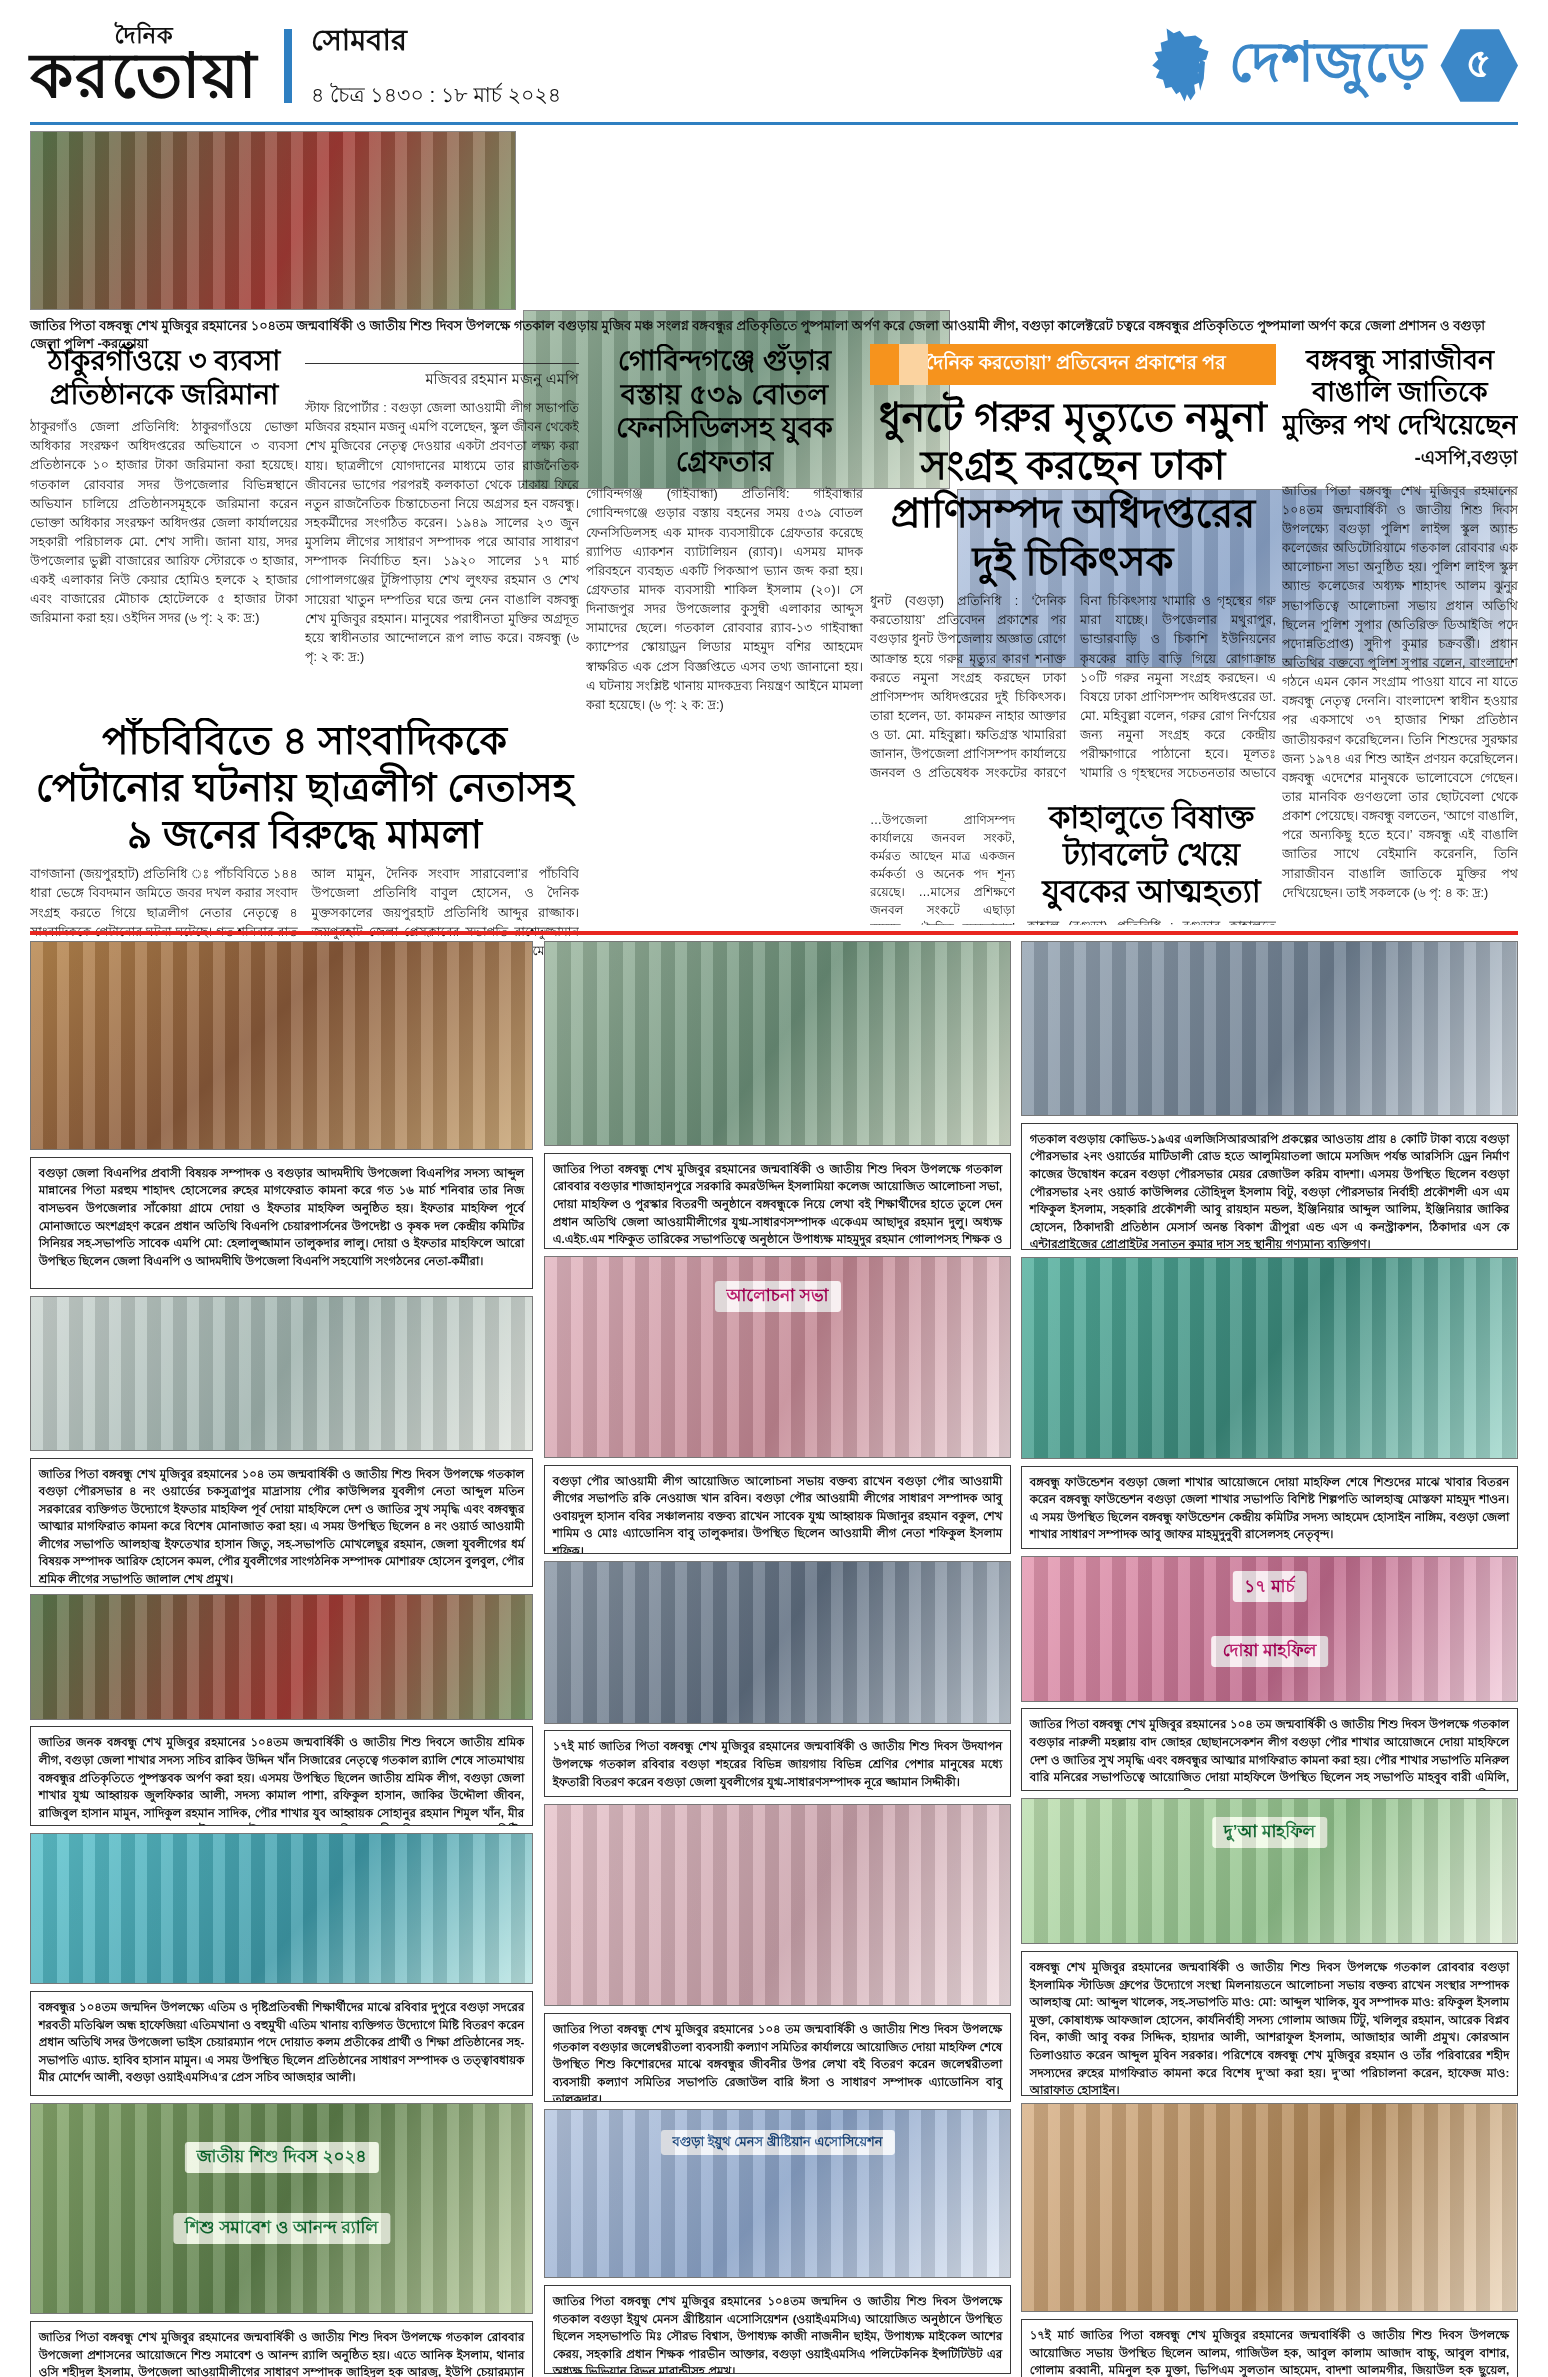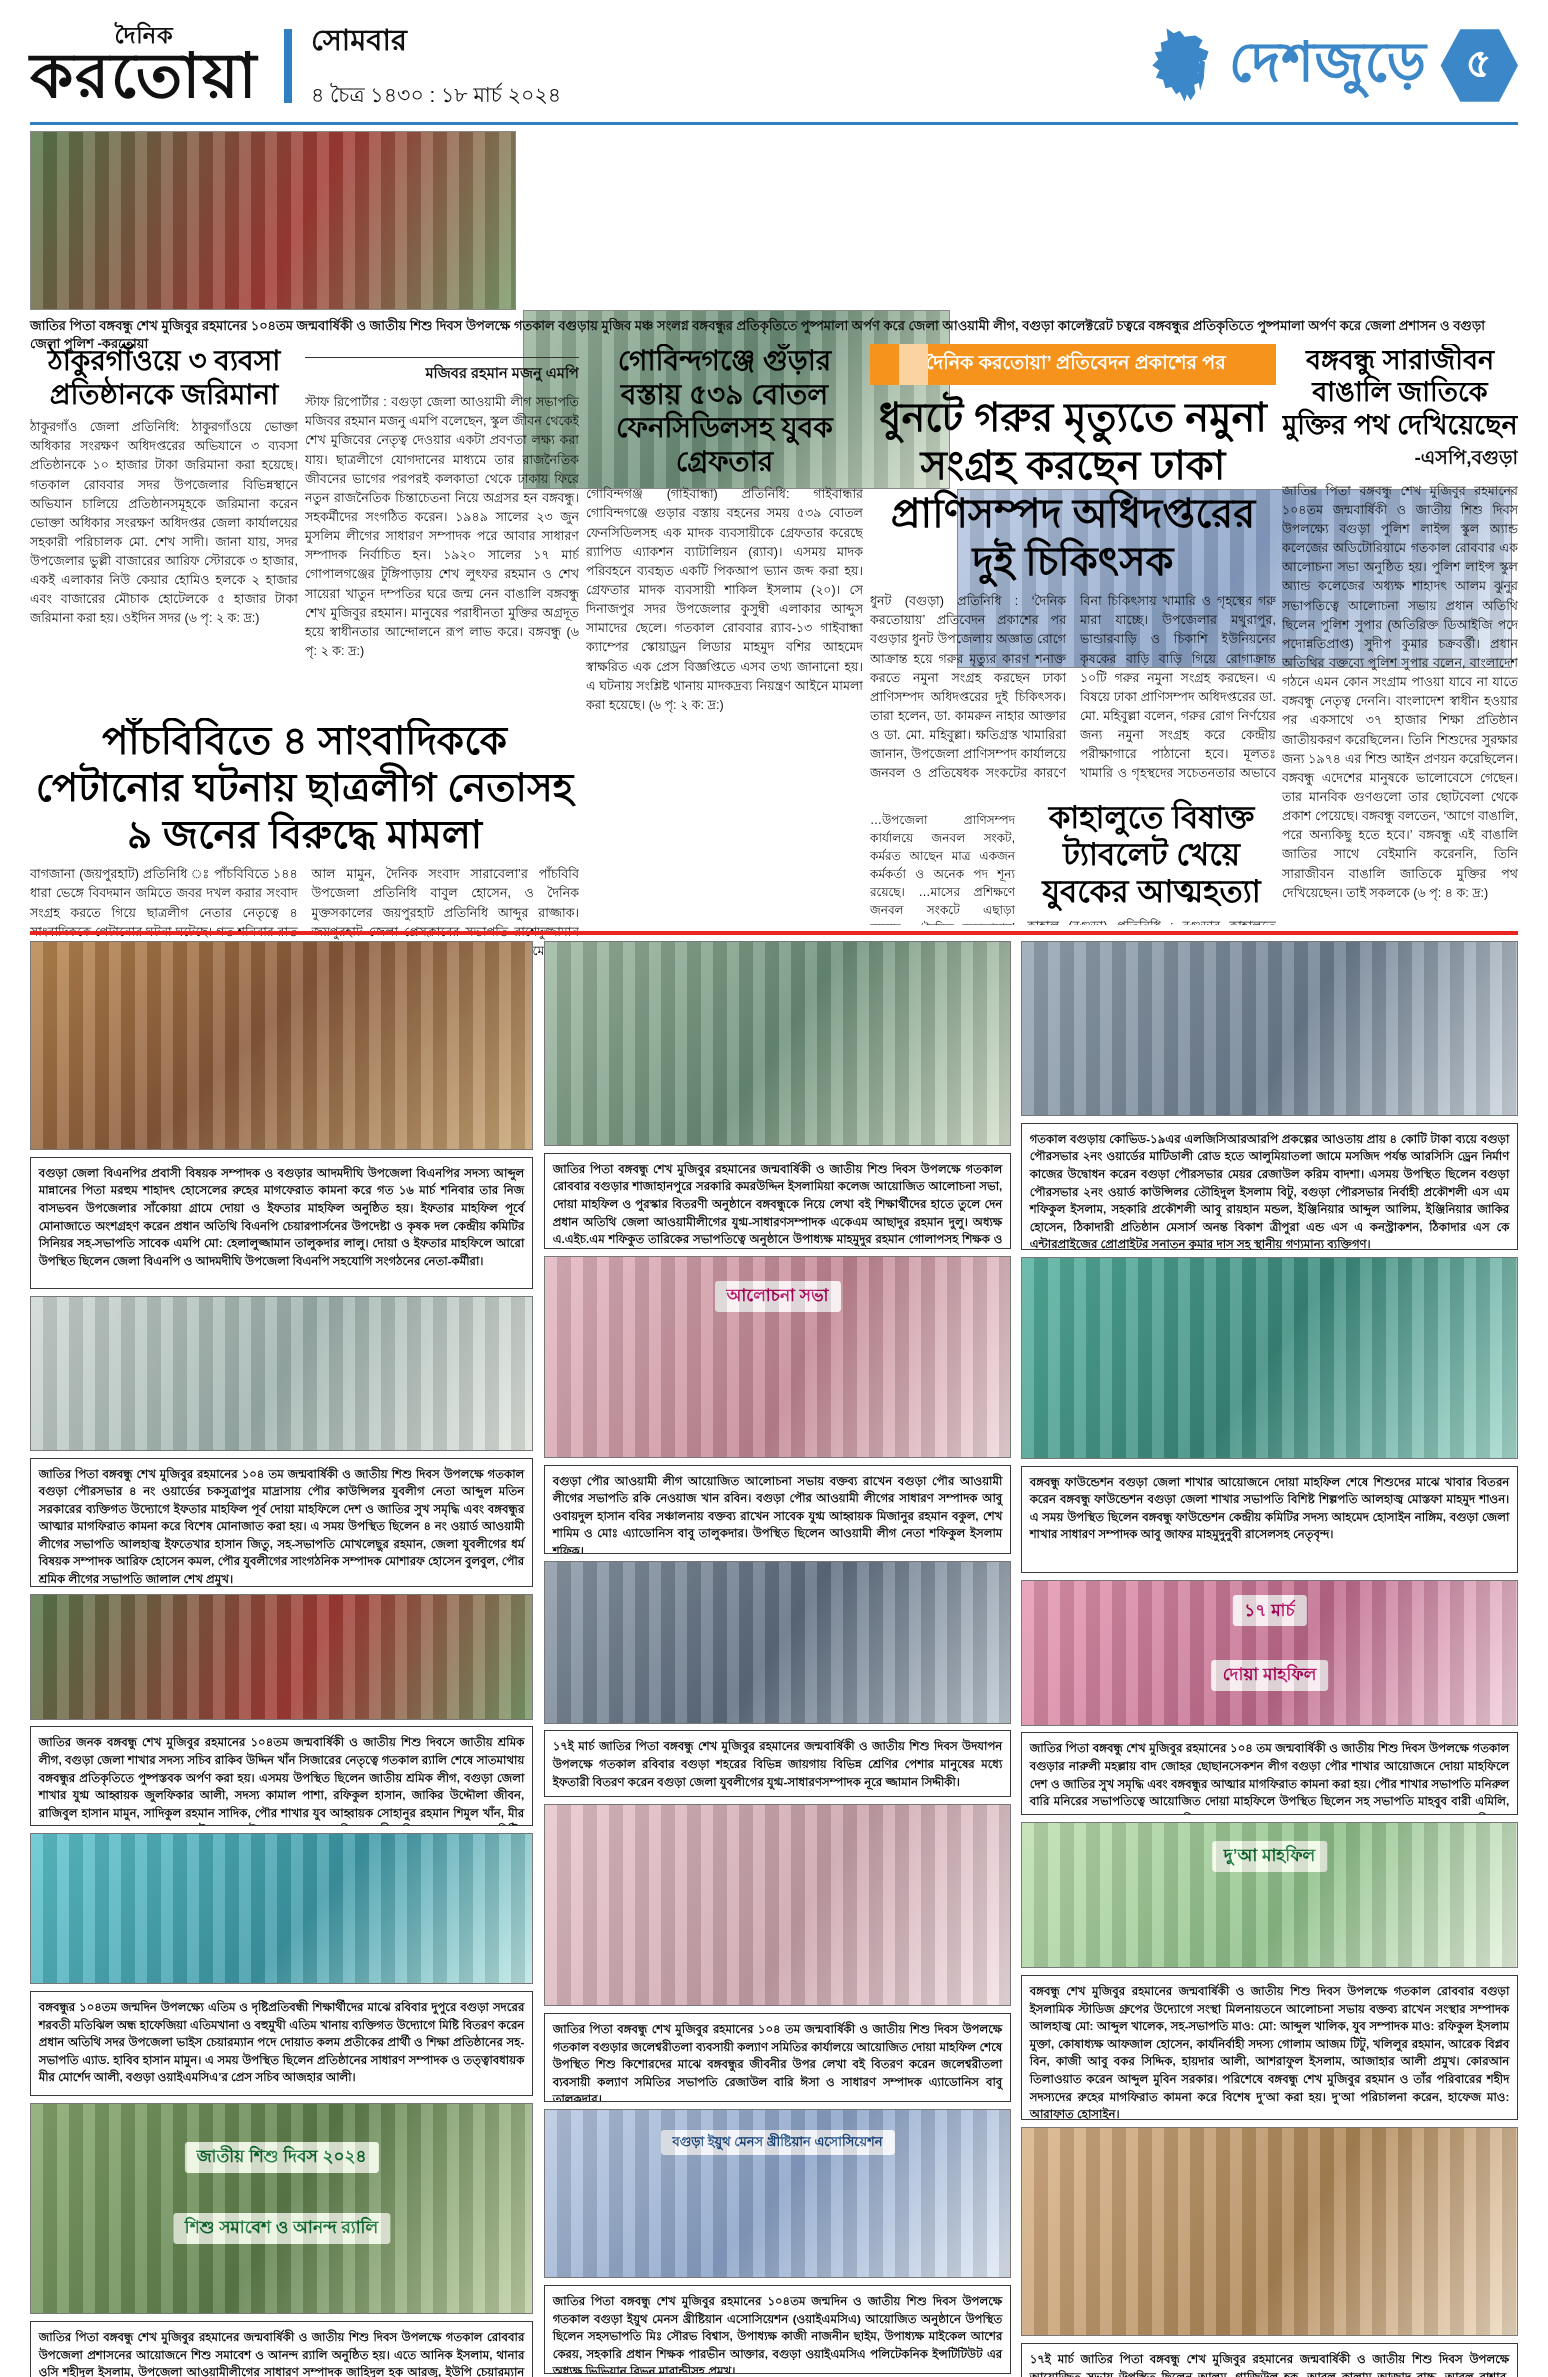--- a/index.html
+++ b/index.html
@@ -25,21 +25,21 @@
   
   .tphoto{position:absolute;top:131px;height:179px;border:0.9px solid #888;box-sizing:border-box;}
   .strip-caption{position:absolute;top:317px;left:30px;width:1488px;font-size:13px;font-weight:700;line-height:1.4;}
   
   .article{position:absolute;box-sizing:border-box;overflow:hidden;}
   .hl{font-weight:900;text-align:center;line-height:1.2;color:#000;}
   .hl-sm{font-size:28px;}
   .hl-md{font-size:31px;}
   .hl-lg{font-size:40px;}
   .body-txt{font-size:12.6px;line-height:1.52;text-align:justify;margin-top:6.9px;}
-  .byline{font-size:14.6px;font-weight:700;text-align:right;border-top:1.7px solid #333;padding-top:4.3px;margin-top:13px;}
+  .byline{font-size:14.6px;font-weight:400;text-align:right;border-top:1.7px solid #333;padding-top:4.3px;margin-top:19px;}
   .kicker{background:#f6931d;color:#fff;font-size:19px;font-weight:800;text-align:center;
           padding:4.3px 0;position:relative;}
   .kicker .tab{position:absolute;left:29px;top:0;width:29px;height:100%;background:#fbd3a0;}
   .twocol{column-count:2;column-gap:13.8px;}
   .subrow{display:flex;gap:12px;margin-top:12px;}
   .frag{width:145px;flex:none;font-size:12px;line-height:1.5;text-align:justify;}
   .subart{flex:1;}
   .attrib{font-size:19px;font-weight:800;text-align:right;margin-top:1.7px;}
   .red-rule{position:absolute;top:931px;left:30px;width:1488px;height:4.3px;background:#e8251f;}
   
@@ -176,21 +176,21 @@
     <div class="gphoto crowd ph10" style="height:169px;">
       <span class="photo-banner blue" style="font-size:13px;">বগুড়া ইয়ুথ মেনস খ্রীষ্টিয়ান এসোসিয়েশন</span>
     </div>
     <div class="gcap" style="height:89px;">জাতির পিতা বঙ্গবন্ধু শেখ মুজিবুর রহমানের ১০৪তম জন্মদিন ও জাতীয় শিশু দিবস উপলক্ষে গতকাল বগুড়া ইয়ুথ মেনস খ্রীষ্টিয়ান এসোসিয়েশন (ওয়াইএমসিএ) আয়োজিত অনুষ্ঠানে উপস্থিত ছিলেন সহসভাপতি মিঃ সৌরভ বিশ্বাস, উপাধ্যক্ষ কাজী নাজনীন ছাইম, উপাধ্যক্ষ মাইকেল আশের কেরয়, সহকারি প্রধান শিক্ষক পারভীন আক্তার, বগুড়া ওয়াইএমসিএ পলিটেকনিক ইন্সটিটিউট এর অধ্যক্ষ ভিভিয়ান রিভন মারান্ডীসহ প্রমুখ।</div>
   </div>
 
   <div class="gcol" style="left:1021px;width:497px;">
     <div class="gphoto crowd ph11" style="height:175px;"></div>
     <div class="gcap" style="height:127px;">গতকাল বগুড়ায় কোভিড-১৯এর এলজিসিআরআরপি প্রকল্পের আওতায় প্রায় ৪ কোটি টাকা ব্যয়ে বগুড়া পৌরসভার ২নং ওয়ার্ডের মাটিডালী রোড হতে আলুমিয়াতলা জামে মসজিদ পর্যন্ত আরসিসি ড্রেন নির্মাণ কাজের উদ্বোধন করেন বগুড়া পৌরসভার মেয়র রেজাউল করিম বাদশা। এসময় উপস্থিত ছিলেন বগুড়া পৌরসভার ২নং ওয়ার্ড কাউন্সিলর তৌহিদুল ইসলাম বিটু, বগুড়া পৌরসভার নির্বাহী প্রকৌশলী এস এম শফিকুল ইসলাম, সহকারি প্রকৌশলী আবু রায়হান মন্ডল, ইঞ্জিনিয়ার আব্দুল আলিম, ইঞ্জিনিয়ার জাকির হোসেন, ঠিকাদারী প্রতিষ্ঠান মেসার্স অনন্ত বিকাশ ত্রীপুরা এন্ড এস এ কনস্ট্রাকশন, ঠিকাদার এস কে এন্টারপ্রাইজের প্রোপ্রাইটর সনাতন কুমার দাস সহ স্থানীয় গণ্যমান্য ব্যক্তিগণ।</div>
     <div class="gphoto crowd ph12" style="height:202px;"></div>
-    <div class="gcap" style="height:107px;">বঙ্গবন্ধু ফাউন্ডেশন বগুড়া জেলা শাখার আয়োজনে দোয়া মাহফিল শেষে শিশুদের মাঝে খাবার বিতরন করেন বঙ্গবন্ধু ফাউন্ডেশন বগুড়া জেলা শাখার সভাপতি বিশিষ্ট শিল্পপতি আলহাজ্ব মোস্তফা মাহমুদ শাওন। এ সময় উপস্থিত ছিলেন বঙ্গবন্ধু ফাউন্ডেশন কেন্দ্রীয় কমিটির সদস্য আহমেদ হোসাইন নাঙ্গিম, বগুড়া জেলা শাখার সাধারণ সম্পাদক আবু জাফর মাহমুদুনুবী রাসেলসহ নেতৃবৃন্দ।</div>
+    <div class="gcap" style="height:83px;">বঙ্গবন্ধু ফাউন্ডেশন বগুড়া জেলা শাখার আয়োজনে দোয়া মাহফিল শেষে শিশুদের মাঝে খাবার বিতরন করেন বঙ্গবন্ধু ফাউন্ডেশন বগুড়া জেলা শাখার সভাপতি বিশিষ্ট শিল্পপতি আলহাজ্ব মোস্তফা মাহমুদ শাওন। এ সময় উপস্থিত ছিলেন বঙ্গবন্ধু ফাউন্ডেশন কেন্দ্রীয় কমিটির সদস্য আহমেদ হোসাইন নাঙ্গিম, বগুড়া জেলা শাখার সাধারণ সম্পাদক আবু জাফর মাহমুদুনুবী রাসেলসহ নেতৃবৃন্দ।</div>
     <div class="gphoto crowd ph13" style="height:146px;">
       <span class="photo-banner" style="top:10%;">১৭ মার্চ</span>
       <span class="photo-banner" style="top:55%;">দোয়া মাহফিল</span>
     </div>
     <div class="gcap" style="height:83px;">জাতির পিতা বঙ্গবন্ধু শেখ মুজিবুর রহমানের ১০৪ তম জন্মবার্ষিকী ও জাতীয় শিশু দিবস উপলক্ষে গতকাল বগুড়ার নারুলী মহল্লায় বাদ জোহর ছোছানসেকশন লীগ বগুড়া পৌর শাখার আয়োজনে দোয়া মাহফিলে দেশ ও জাতির সুখ সমৃদ্ধি এবং বঙ্গবন্ধুর আত্মার মাগফিরাত কামনা করা হয়। পৌর শাখার সভাপতি মনিরুল বারি মনিরের সভাপতিত্বে আয়োজিত দোয়া মাহফিলে উপস্থিত ছিলেন সহ সভাপতি মাহবুব বারী এমিলি, রায়হান শেখ, আসলেজামান, শামিম আহমেদ, হাসান আহমেদ, যুব সম্পাদক আবজাল মন্ডল নিশান, সাংগঠনিক সম্পাদক মানিক মাহমুদ বারি, সাজু ইসলাম, আ. রহমান ডাক সরকারসহ সকল নেতাকর্মী বৃন্দ। দোয়া পরিচালনা করেন মাওঃ হুজাইফ বারী।</div>
     <div class="gphoto crowd ph14" style="height:146px;">
       <span class="photo-banner green">দু’আ মাহফিল</span>
     </div>
     <div class="gcap" style="height:145px;">বঙ্গবন্ধু শেখ মুজিবুর রহমানের জন্মবার্ষিকী ও জাতীয় শিশু দিবস উপলক্ষে গতকাল রোববার বগুড়া ইসলামিক স্টাডিজ গ্রুপের উদ্যোগে সংস্থা মিলনায়তনে আলোচনা সভায় বক্তব্য রাখেন সংস্থার সম্পাদক আলহাজ্ব মো: আব্দুল খালেক, সহ-সভাপতি মাও: মো: আব্দুল খালিক, যুব সম্পাদক মাও: রফিকুল ইসলাম মুক্তা, কোষাধ্যক্ষ আফজাল হোসেন, কার্যনির্বাহী সদস্য গোলাম আজম টিটু, খলিলুর রহমান, আরেক বিপ্লব বিন, কাজী আবু বকর সিদ্দিক, হায়দার আলী, আশরাফুল ইসলাম, আজাহার আলী প্রমুখ। কোরআন তিলাওয়াত করেন আব্দুল মুবিন সরকার। পরিশেষে বঙ্গবন্ধু শেখ মুজিবুর রহমান ও তাঁর পরিবারের শহীদ সদস্যদের রুহের মাগফিরাত কামনা করে বিশেষ দু’আ করা হয়। দু’আ পরিচালনা করেন, হাফেজ মাও: আরাফাত হোসাইন।</div>
     <div class="gphoto crowd ph15" style="height:209px;"></div>

